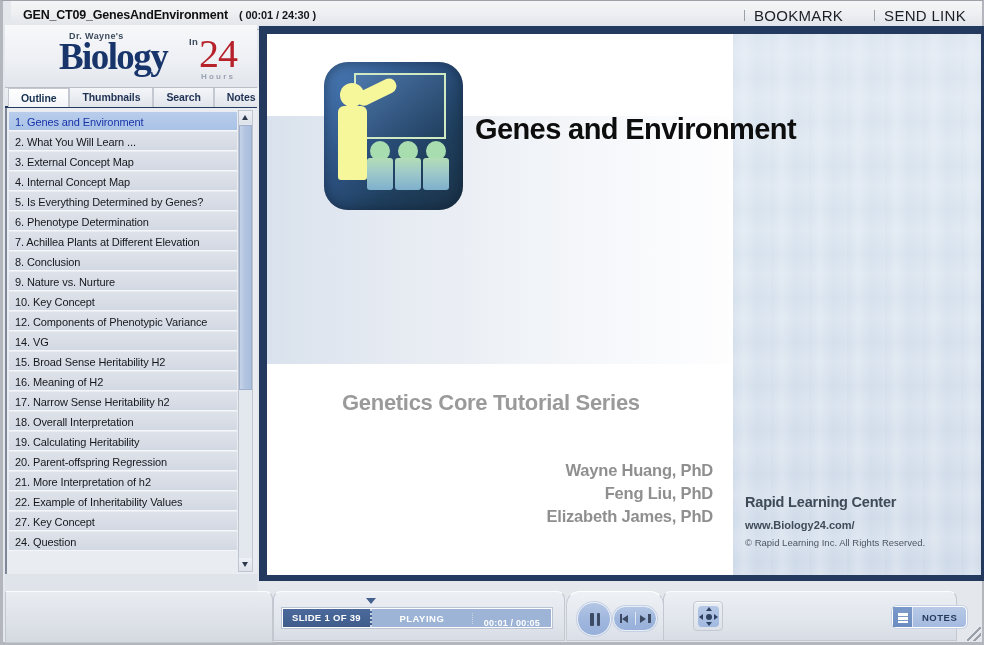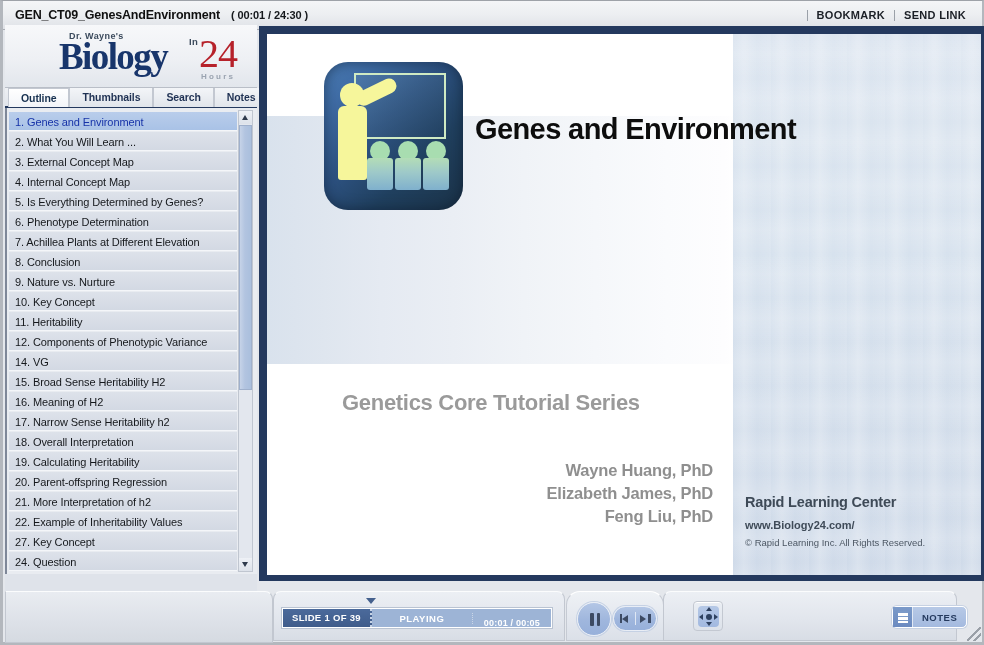--- a/index.html
+++ b/index.html
@@ -15,39 +15,40 @@
     width: 984px; height: 645px;
     background: #e4e7ec;
     border-left: 3px solid #b3b7bd;
     border-right: 2px solid #b3b7bd;
     border-bottom: 3px solid #b3b7bd;
     border-top: 1px solid #9ea2a8;
   }
 
   
   #topbar {
-    position: absolute; left: 0; top: 0; right: 0; height: 29px;
+    position: absolute; left: 8px; top: 0; right: 0; height: 29px;
     background: linear-gradient(to bottom, #f4f5f7 0%, #eceef1 50%, #dfe2e7 100%);
     border-bottom: 1px solid #a9adb4;
     display: flex; align-items: center;
   }
   #topbar .title {
     font-size: 12.5px; font-weight: bold; color: #101010;
     margin-left: 12px; letter-spacing: -0.2px;
   }
   #topbar .timecode {
     font-size: 11px; font-weight: bold; color: #15181c;
     margin-left: 11px; letter-spacing: -0.1px;
   }
   #topbar .spacer { flex: 1; }
   #topbar .toplink {
-    font-size: 11px; font-weight: bold; color: #1b1f26;
+    font-size: 15px; font-weight: normal; color: #1b1f26;
     letter-spacing: 0.3px; padding: 0 9px;
     border-left: 1px solid #9aa0a8;
     line-height: 11px;
+    margin-left: 22px;
   }
   #topbar .toplink:last-child { margin-right: 7px; }
 
   
   #leftpanel {
     position: absolute; left: 2px; top: 24px;
     width: 252px; height: 566px;
     background: #dfe3ea;
   }
   #logo {
@@ -484,21 +485,20 @@
           <div class="olitem selected">1. Genes and Environment</div>
           <div class="olitem">2. What You Will Learn ...</div>
           <div class="olitem">3. External Concept Map</div>
           <div class="olitem">4. Internal Concept Map</div>
           <div class="olitem">5. Is Everything Determined by Genes?</div>
           <div class="olitem">6. Phenotype Determination</div>
           <div class="olitem">7. Achillea Plants at Different Elevation</div>
           <div class="olitem">8. Conclusion</div>
           <div class="olitem">9. Nature vs. Nurture</div>
           <div class="olitem">10. Key Concept</div>
-          <div class="olitem">11. Heritability</div>
           <div class="olitem">12. Components of Phenotypic Variance</div>
           <div class="olitem">14. VG</div>
           <div class="olitem">15. Broad Sense Heritability H2</div>
           <div class="olitem">16. Meaning of H2</div>
           <div class="olitem">17. Narrow Sense Heritability h2</div>
           <div class="olitem">18. Overall Interpretation</div>
           <div class="olitem">19. Calculating Heritability</div>
           <div class="olitem">20. Parent-offspring Regression</div>
           <div class="olitem">21. More Interpretation of h2</div>
           <div class="olitem">22. Example of Inheritability Values</div>
@@ -534,22 +534,22 @@
         <div class="s-body" style="left:43px"></div>
         <div class="s-body" style="left:71px"></div>
         <div class="s-body" style="left:99px"></div>
       </div>
 
       <div id="slide-title">Genes and Environment</div>
       <div id="slide-series">Genetics Core Tutorial Series</div>
 
       <div id="slide-authors">
         <div>Wayne Huang, PhD</div>
+        <div>Feng Liu, PhD</div>
         <div>Elizabeth James, PhD</div>
-        <div>Feng Liu, PhD</div>
       </div>
 
       <div id="rlc-block">
         <div id="rlc-name">Rapid Learning Center</div>
         <div id="rlc-url">www.Biology24.com/</div>
         <div id="rlc-copy">© Rapid Learning Inc. All Rights Reserved.</div>
       </div>
     </div>
   </div>
 

